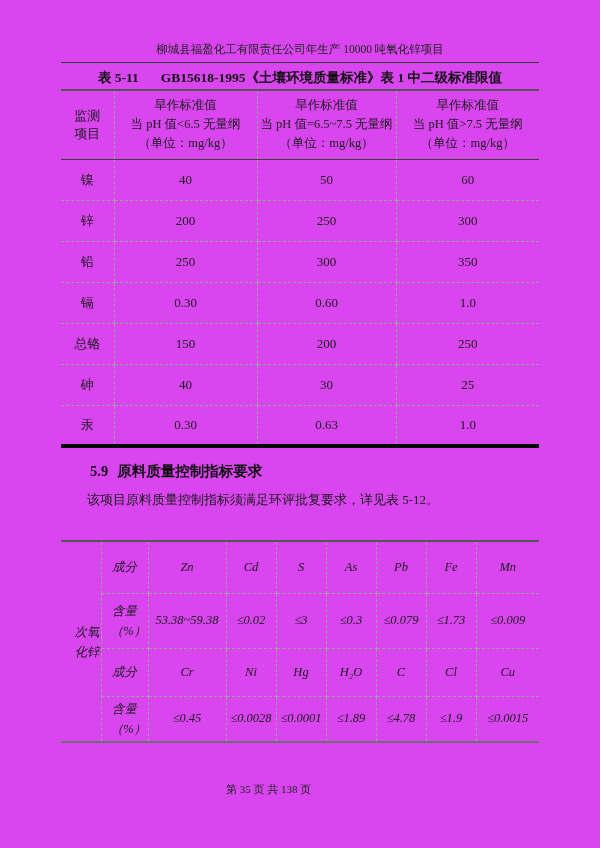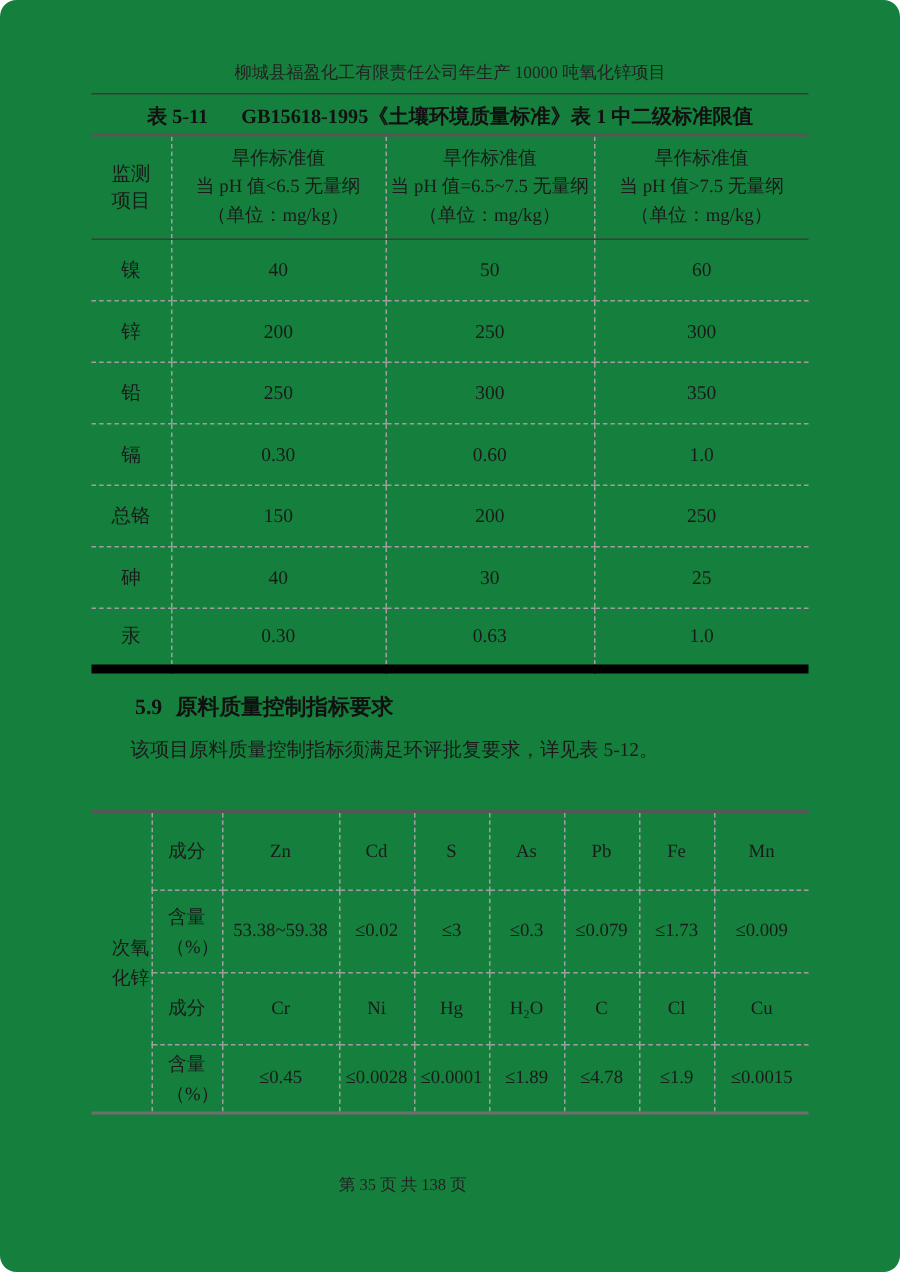--- a/index.html
+++ b/index.html
@@ -5,23 +5,22 @@
   * { margin: 0; padding: 0; box-sizing: border-box; }
   html, body { background: #ffffff; }
   body {
     font-family: "Liberation Serif", "DejaVu Serif", serif;
     color: #1a1a1a;
   }
   .page {
     position: relative;
     width: 600px;
     height: 848px;
-    background: #15803d;
+    background: #d946ef;
     overflow: hidden;
-    border-radius: 11px;
   }
 
   
   .page-header {
     position: absolute;
     left: 61px; top: 38px;
     width: 478px; height: 25px;
     border-bottom: 1px solid #3a3a3a;
     text-align: center;
     font-size: 11.5px;
@@ -43,21 +42,21 @@
   .caption2 { top: 514px; height: 22px; line-height: 22px; }
   .caption .cap-label { margin-right: 22px; }
 
   
   table { border-collapse: collapse; table-layout: fixed; }
   .t1 {
     position: absolute;
     left: 61px; top: 89px;
     width: 478px;
     border-top: 2px solid #565656;
-    border-bottom: 6px solid #000000;
+    border-bottom: 4px solid #000000;
     font-size: 13px;
   }
   .t1 th, .t1 td {
     border-left: 1px dashed #9f9f9f;
     text-align: center;
     vertical-align: middle;
     font-weight: normal;
     padding: 2px;
   }
   .t1 th:first-child, .t1 td:first-child { border-left: none; }
@@ -97,20 +96,21 @@
     width: 478px;
     border-top: 2px solid #565656;
     border-bottom: 2px solid #6e6e6e;
     font-size: 12.5px;
   }
   .t2 td {
     border: 1px dashed #9f9f9f;
     text-align: center;
     vertical-align: middle;
     padding: 2px 1px;
+    font-style: italic;
   }
   .t2 td.group { border-left: none; text-align: right; }
   .t2 tr td:last-child { border-right: none; }
   .t2 tr:first-child td { border-top: none; }
   .t2 tr:last-child td { border-bottom: none; }
   .t2 .row-a td { height: 52px; }
   .t2 .row-b td { height: 55px; }
   .t2 .row-c td { height: 48px; }
   .t2 .row-d td { height: 46px; }
   .narrow-wrap2 {

